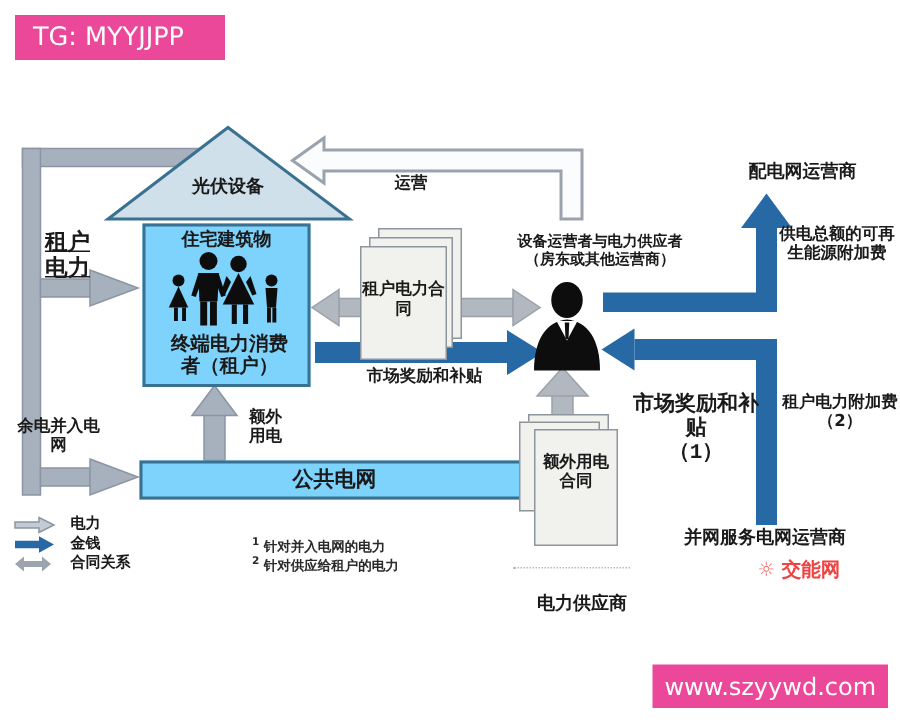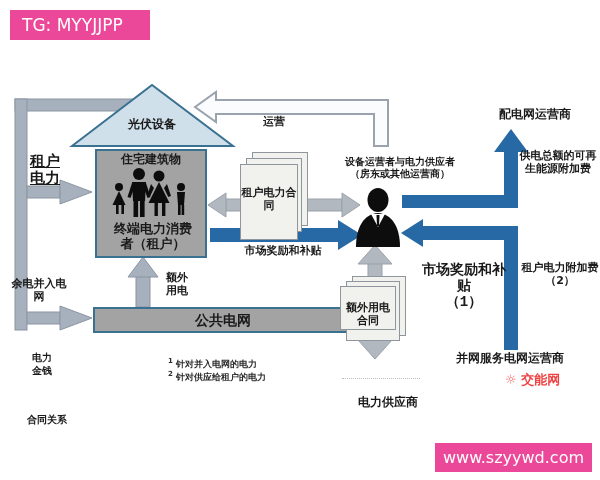--- a/index.html
+++ b/index.html
@@ -3,30 +3,30 @@
 <meta charset="utf-8">
 <style>
   html,body{margin:0;padding:0;background:#fff;}
   #stage{position:relative;width:600px;height:480px;background:#ffffff;overflow:hidden;
          font-family:"DejaVu Sans","Liberation Sans",sans-serif;color:#151515;}
   .lbl{position:absolute;font-weight:bold;color:#1a1a1a;text-align:center;line-height:1.15;}
   .badge{position:absolute;background:#ec4899;color:#fff;font-weight:normal;}
   #badge-tg{left:10px;top:10px;width:128px;height:30px;font-size:17px;line-height:30px;padding-left:12px;}
   #badge-url{left:435px;top:443px;width:157px;height:29px;font-size:16px;line-height:29px;text-align:center;}
   #diagram-svg{position:absolute;left:0;top:0;z-index:0;}
-  .box{position:absolute;background:#a3a3a3;border:2px solid #3a7191;box-sizing:border-box;z-index:1;}
+  .box{position:absolute;background:#7dd3fc;border:2px solid #3a7191;box-sizing:border-box;z-index:1;}
   #house-body{left:95px;top:149px;width:112px;height:109px;}
   #grid-box{left:93px;top:307px;width:260px;height:26px;display:flex;align-items:center;justify-content:center;}
   #grid-box .lbl{position:static;font-size:14px;}
   .docstack{position:absolute;z-index:1;}
   .page{position:absolute;background:#f1f1ee;border:1.5px solid #8f959c;box-sizing:border-box;}
   .docstack .lbl{position:absolute;width:100%;font-size:11px;}
   #person-svg{position:absolute;left:352px;top:185px;z-index:2;}
   #family-svg{position:absolute;left:101px;top:167px;z-index:2;}
-  .legend-row{position:absolute;left:27px;height:13px;display:flex;align-items:center;gap:9px;flex-direction:column;}
+  .legend-row{position:absolute;left:8px;height:13px;display:flex;align-items:center;gap:9px;}
   .legend-row .lbl{position:static;font-size:10px;text-align:left;}
   .fnote{position:absolute;left:168px;font-size:9px;font-weight:bold;color:#2a2a2a;text-align:left;}
   .fnote sup{font-size:7px;margin-right:3px;}
   #watermark{position:absolute;left:505px;top:371px;width:90px;color:#ef4444;font-size:13px;
              font-weight:bold;z-index:2;text-align:left;}
   #supplier-dots{position:absolute;left:342px;top:378px;width:78px;border-top:1px dotted #b9bbbd;z-index:2;}
   .z2{z-index:2;}
 </style>
 </head>
 <body>
@@ -126,21 +126,21 @@
     <div class="page" style="left:12px;top:0;width:56px;height:74px;"></div>
     <div class="page" style="left:6px;top:6px;width:56px;height:74px;"></div>
     <div class="page" style="left:0;top:12px;width:58px;height:76px;">
       <div class="lbl" style="top:22px;">租户电力合同</div>
     </div>
   </div>
 
   <div class="docstack" style="left:340px;top:276px;width:68px;height:78px;">
     <div class="page" style="left:12px;top:0;width:54px;height:60px;"></div>
     <div class="page" style="left:6px;top:5px;width:54px;height:60px;"></div>
-    <div class="page" style="left:0;top:10px;width:56px;height:44px;">
+    <div class="page" style="left:16px;top:10px;width:56px;height:78px;">
       <div class="lbl" style="top:15px;">额外用电合同</div>
     </div>
   </div>
 
   <svg id="person-svg" width="52" height="64" viewBox="0 0 52 64">
     <ellipse cx="26" cy="15" rx="10.5" ry="12" fill="#0d0d0d"></ellipse>
     <path d="M4,62 C4,42 12,29 26,28 C40,29 48,42 48,62 Z" fill="#0d0d0d"></path>
     <polygon points="19,29 33,29 26,42" fill="#ffffff"></polygon>
     <polygon points="24.5,30 27.5,30 27,41 25,41" fill="#0d0d0d"></polygon>
   </svg>
@@ -173,21 +173,21 @@
       <polygon points="2,4 18,4 18,1 28,6 18,11 18,8 2,8" fill="#c4cbd4" stroke="#8b95a3" stroke-width="1"></polygon>
     </svg>
     <div class="lbl">电力</div>
   </div>
   <div class="legend-row" style="top:356px;">
     <svg width="30" height="12" viewBox="0 0 30 12">
       <polygon points="2,3.5 18,3.5 18,0.5 28,6 18,11.5 18,8.5 2,8.5" fill="#2769a4"></polygon>
     </svg>
     <div class="lbl">金钱</div>
   </div>
-  <div class="legend-row" style="top:369px;margin-top:36px;">
+  <div class="legend-row" style="top:369px;">
     <svg width="30" height="12" viewBox="0 0 30 12">
       <polygon points="8,1 2,6 8,11 8,8 20,8 20,11 26,6 20,1 20,4 8,4" fill="#9ca4ad"></polygon>
     </svg>
     <div class="lbl">合同关系</div>
   </div>
 
   <div id="watermark">
     <span style="opacity:.8;">☼</span>
     <span>交能网</span>
   </div>

